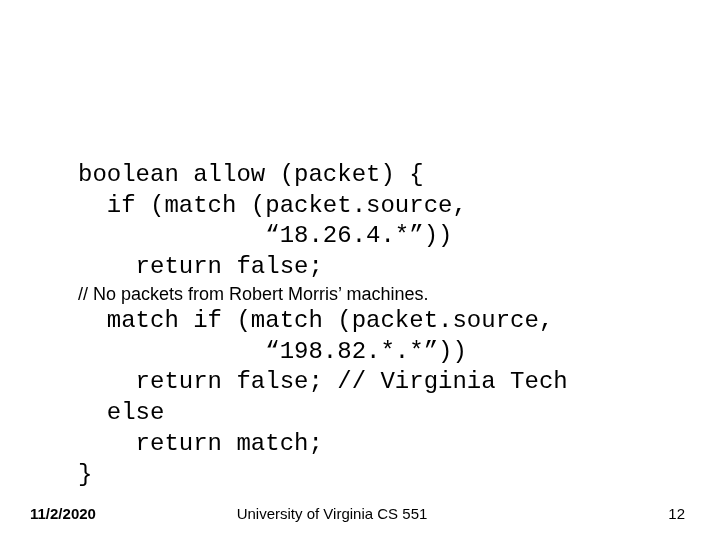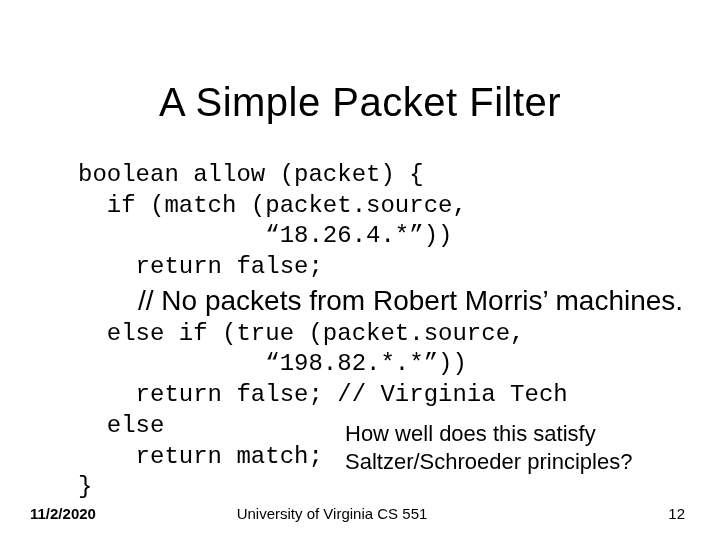--- a/index.html
+++ b/index.html
@@ -33,24 +33,23 @@
     top: 160px;
     left: 78px;
     width: 610px;
     font-family: "Courier New", Courier, monospace;
     font-size: 24px;
     line-height: 1.28;
     white-space: pre;
   }
   .comment-line {
     font-family: Arial, Helvetica, sans-serif;
-    font-size: 28px;
+    font-size: 18px;
     white-space: normal;
     display: block;
-    margin-left: 60px;
   }
   .question {
     position: absolute;
     top: 420px;
     left: 345px;
     width: 330px;
     font-size: 22px;
     line-height: 1.25;
   }
   .footer {
@@ -78,34 +77,32 @@
     right: 35px;
     bottom: 0;
     margin-left: 42px;
   }
 </style>
 </head>
 <body>
 
 <div class="slide">
 
-  <div class="title">A Simple Packet Filter</div>
 
   <div class="code-block"><span>boolean allow (packet) {</span>
 <span>  if (match (packet.source,</span>
 <span>             “18.26.4.*”))</span>
 <span>    return false;</span>
-<span class="comment-line">// No packets from Robert Morris’ machines.</span><span>  else if (true (packet.source,</span>
+<span class="comment-line">// No packets from Robert Morris’ machines.</span><span>  match if (match (packet.source,</span>
 <span>             “198.82.*.*”))</span>
 <span>    return false; // Virginia Tech</span>
 <span>  else</span>
 <span>    return match;</span>
 <span>}</span></div>
 
-  <div class="question">How well does this satisfy Saltzer/Schroeder principles?</div>
 
   <div class="footer">
     <span class="footer-date">11/2/2020</span>
     <span class="footer-center">University of Virginia CS 551</span>
     <span class="footer-page">12</span>
   </div>
 
 </div>
 
 </body></html>

